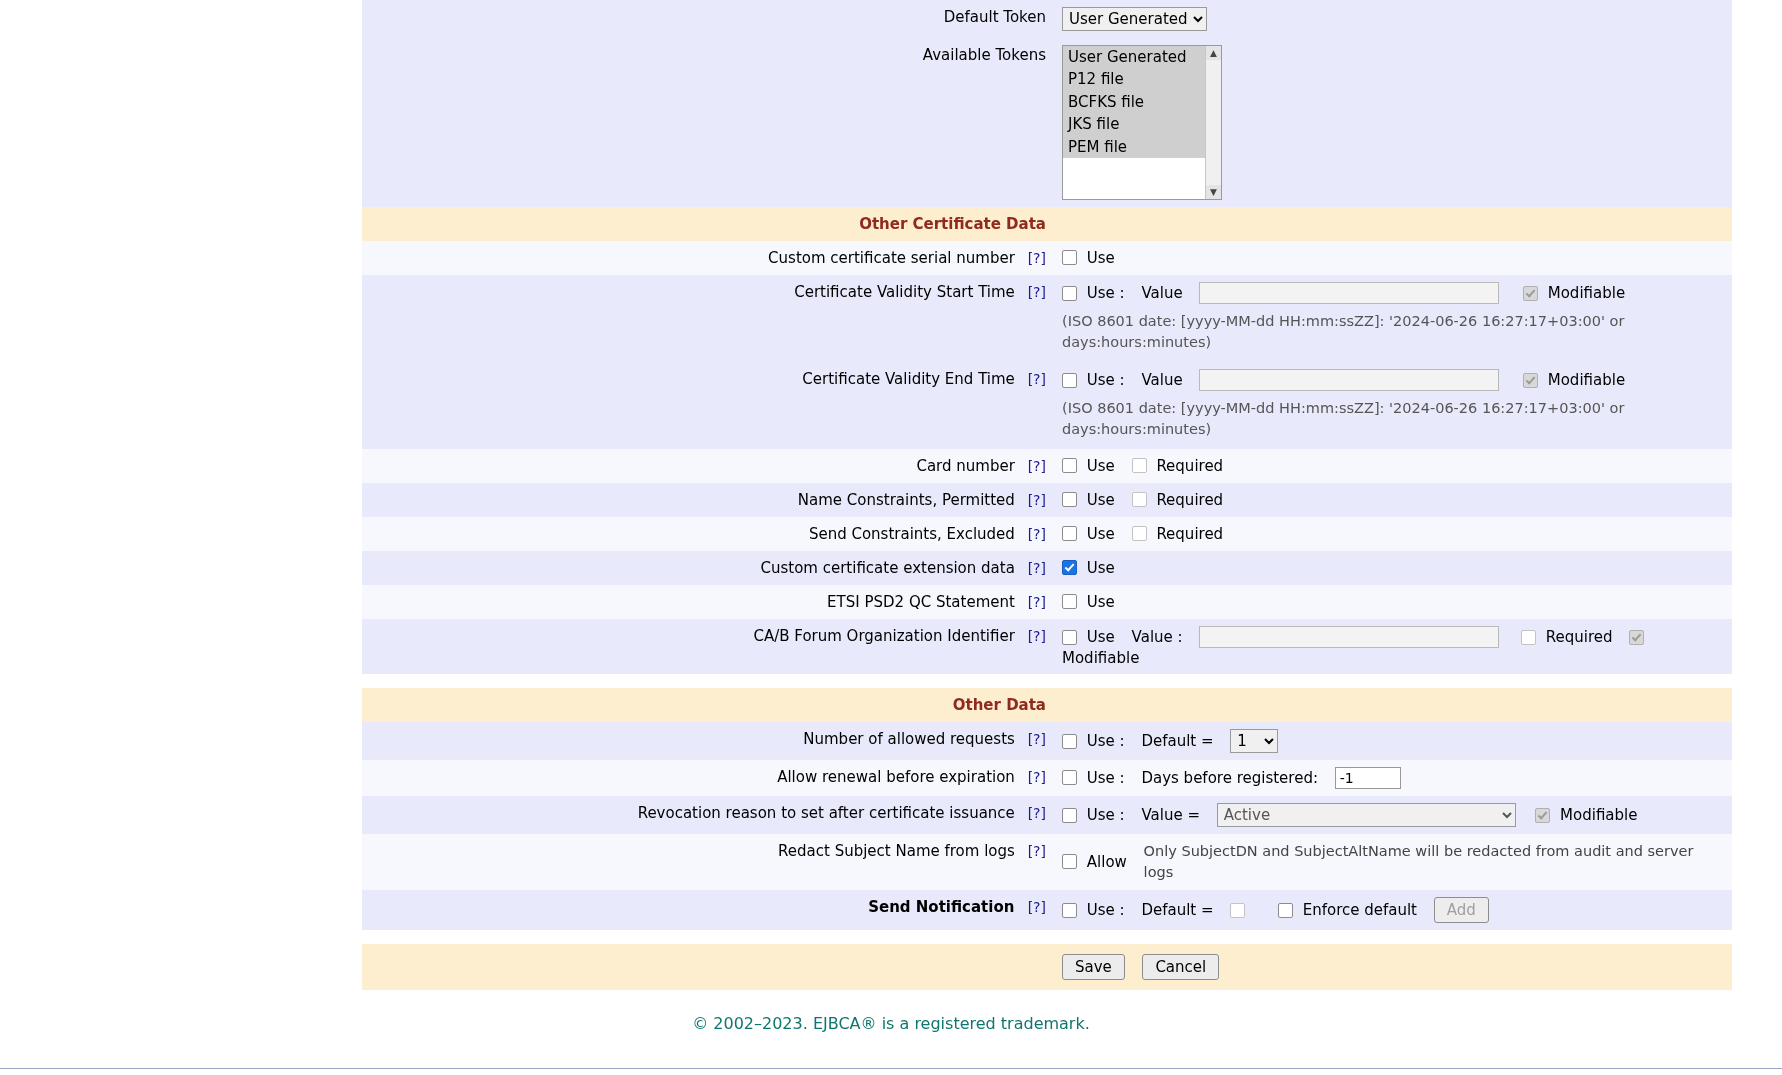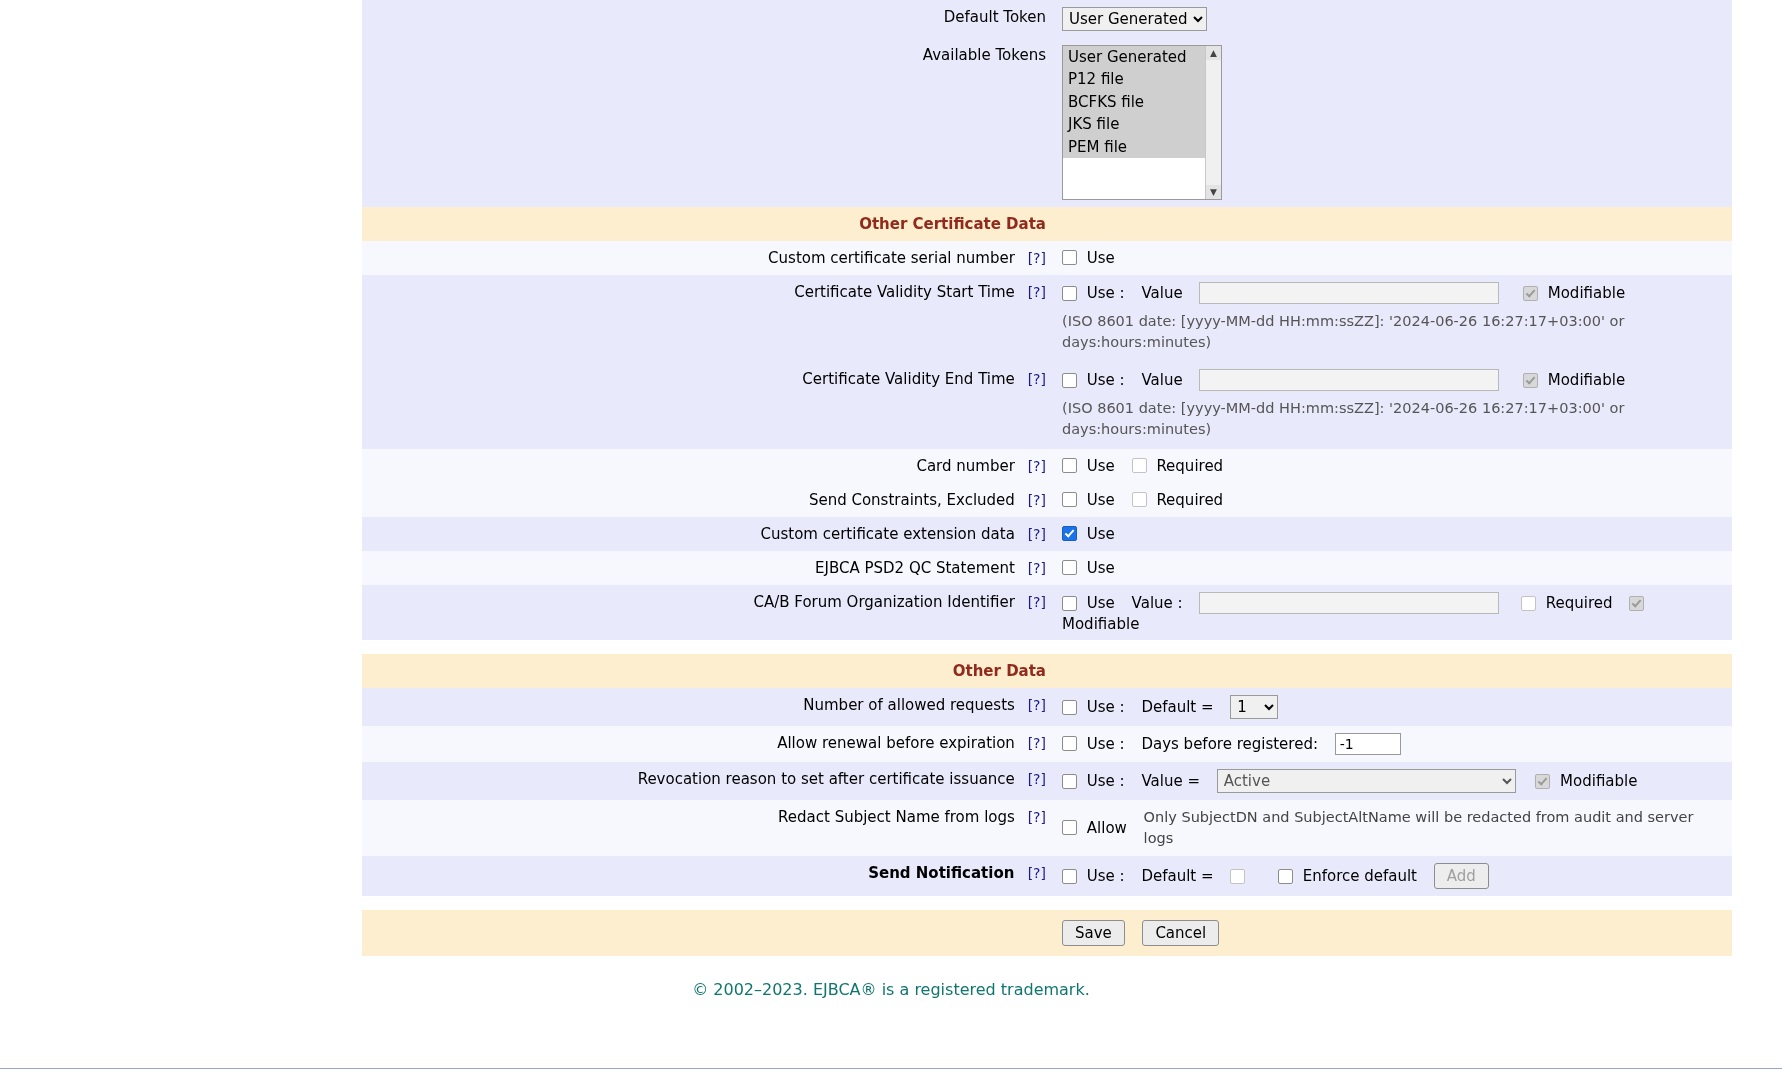--- a/index.html
+++ b/index.html
@@ -281,51 +281,64 @@
         <span class="help">[?]</span>
       </td>
       <td class="fld">
         <span class="chk-off"></span>
         <span class="cb-label">Use</span>
         <span class="chk-off muted"></span>
         <span class="cb-label">Required</span>
       </td>
     </tr>
 
-
-    <tr class="row-alt2">
-      <td></td>
-      <td class="lbl">
-        <span>Send Constraints, Excluded</span>
+    <tr class="row-alt1">
+      <td></td>
+      <td class="lbl">
+        <span>Name Constraints, Permitted</span>
         <span class="help">[?]</span>
       </td>
       <td class="fld">
         <span class="chk-off"></span>
         <span class="cb-label">Use</span>
         <span class="chk-off muted"></span>
         <span class="cb-label">Required</span>
       </td>
     </tr>
 
+    <tr class="row-alt2">
+      <td></td>
+      <td class="lbl">
+        <span>Send Constraints, Excluded</span>
+        <span class="help">[?]</span>
+      </td>
+      <td class="fld">
+        <span class="chk-off"></span>
+        <span class="cb-label">Use</span>
+        <span class="chk-off muted"></span>
+        <span class="cb-label">Required</span>
+      </td>
+    </tr>
+
     <tr class="row-alt1">
       <td></td>
       <td class="lbl">
         <span>Custom certificate extension data</span>
         <span class="help">[?]</span>
       </td>
       <td class="fld">
         <span class="chk-on"></span>
         <span class="cb-label">Use</span>
       </td>
     </tr>
 
     <tr class="row-alt2">
       <td></td>
       <td class="lbl">
-        <span>EJBCA PSD2 QC Statement</span>
+        <span>ETSI PSD2 QC Statement</span>
         <span class="help">[?]</span>
       </td>
       <td class="fld">
         <span class="chk-off"></span>
         <span class="cb-label">Use</span>
       </td>
     </tr>
 
     <tr class="row-alt1">
       <td></td>

